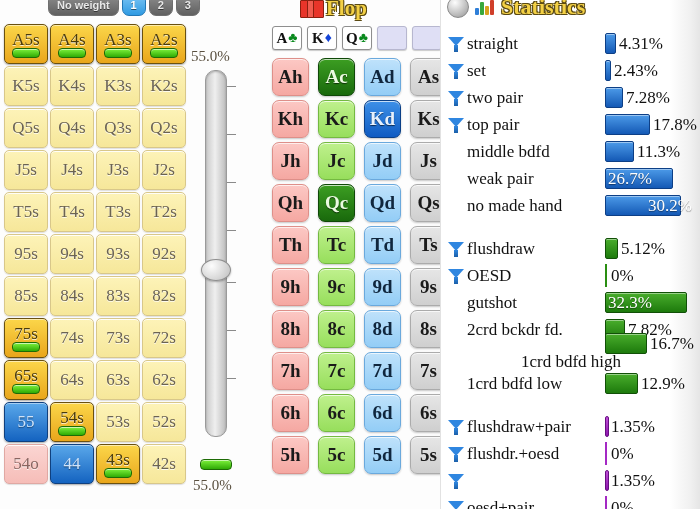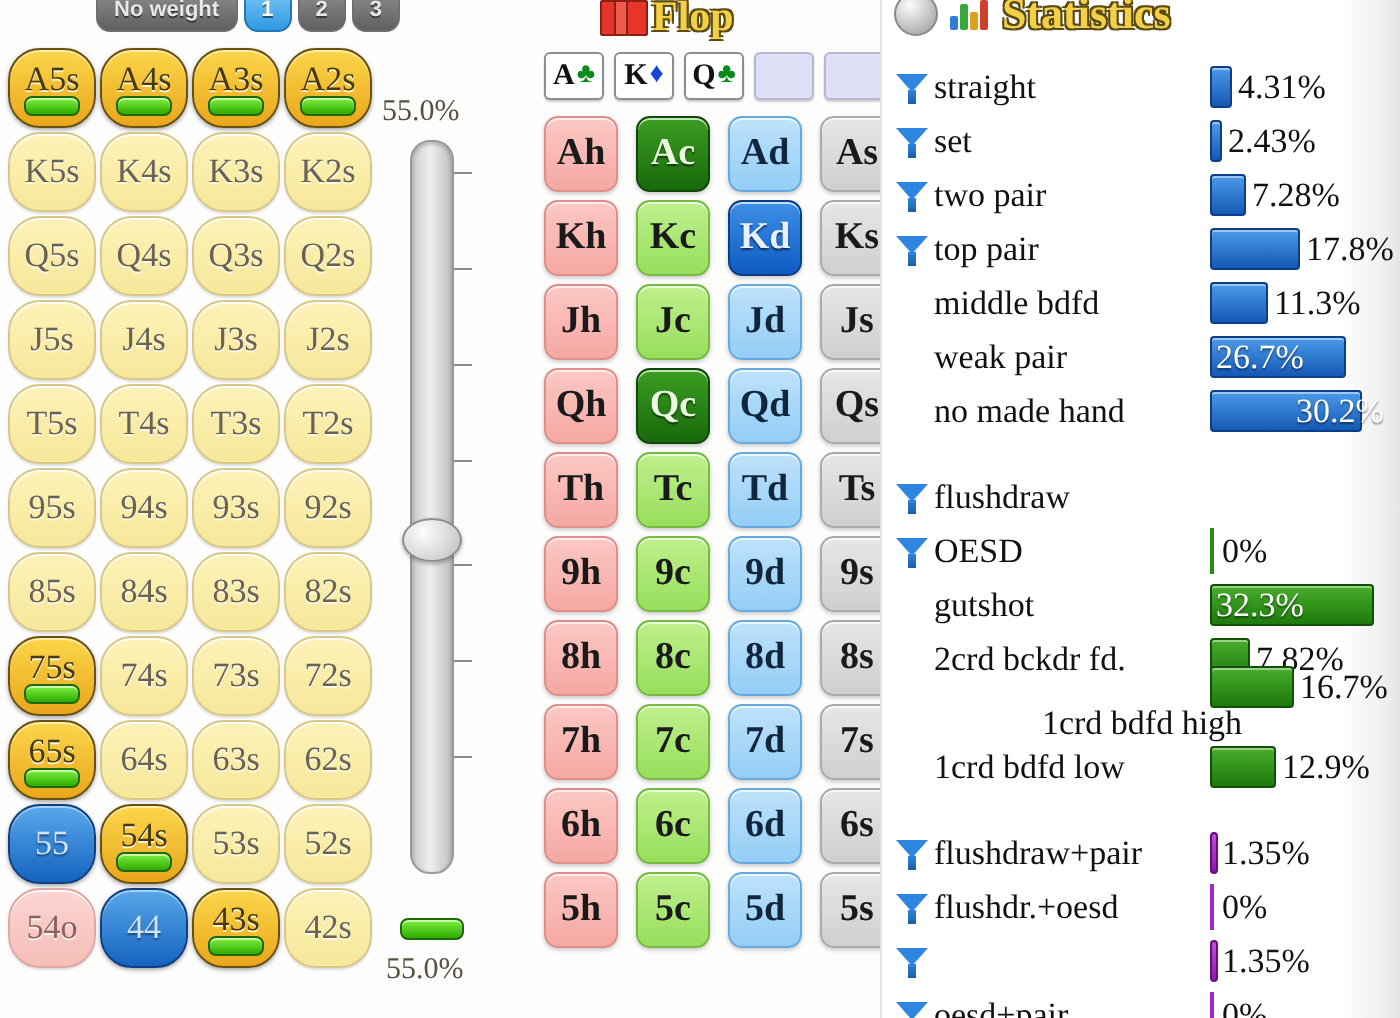--- a/index.html
+++ b/index.html
@@ -21,21 +21,21 @@
     display:flex;align-items:center;justify-content:center;padding:0 8px;
     text-shadow:0 1px 0 rgba(0,0,0,.5);
     box-shadow:inset 0 1px 0 rgba(255,255,255,.25);
   }
   .wbtn.sel{background:linear-gradient(#7cc6f5,#2f9ae2);border-color:#2277b5;color:#fff;}
 
   
   .grid{position:absolute;left:4px;top:24px;width:182px;}
   .grow{display:flex;gap:2px;margin-bottom:2px;}
   .cell{
-    position:relative;width:66px;height:40px;border-radius:16px;
+    position:relative;width:66px;height:40px;border-radius:5px;
     display:flex;align-items:center;justify-content:center;
     font-family:"Liberation Serif",serif;font-size:17px;
     box-sizing:border-box;border:1px solid #d8c78a;
     background:linear-gradient(#fdf3b8,#f6e79a);
     color:#6b6352;text-shadow:0 1px 0 rgba(255,255,255,.8);
     box-shadow:inset 0 1px 0 rgba(255,255,255,.9),0 1px 1px rgba(0,0,0,.12);
   }
   .cell.gold{
     background:linear-gradient(#fbd64a,#e9a61b);
     border:1px solid #6a5110;color:#4a3a08;
@@ -521,20 +521,24 @@
           <div class="sicon"></div>
           <div class="slabel">no made hand</div>
           <div class="barzone">
             <div class="sbar blue" style="width: 76px;"></div>
             <div class="sval inside" style="left: 3px; margin-left: 40px;">30.2%</div>
           </div>
         </div>
         <div class="srow" style="top: 235px;">
           <div class="sicon f"></div>
           <div class="slabel">flushdraw</div>
+          <div class="barzone">
+            <div class="sbar green" style="width: 13px;"></div>
+            <div class="sval" style="left: 16px;">5.12%</div>
+          </div>
         </div>
         <div class="srow" style="top: 262px;">
           <div class="sicon f"></div>
           <div class="slabel">OESD</div>
           <div class="barzone">
             <div class="zeroline g"></div>
             <div class="sval" style="left: 6px;">0%</div>
           </div>
         </div>
         <div class="srow" style="top: 289px;">

